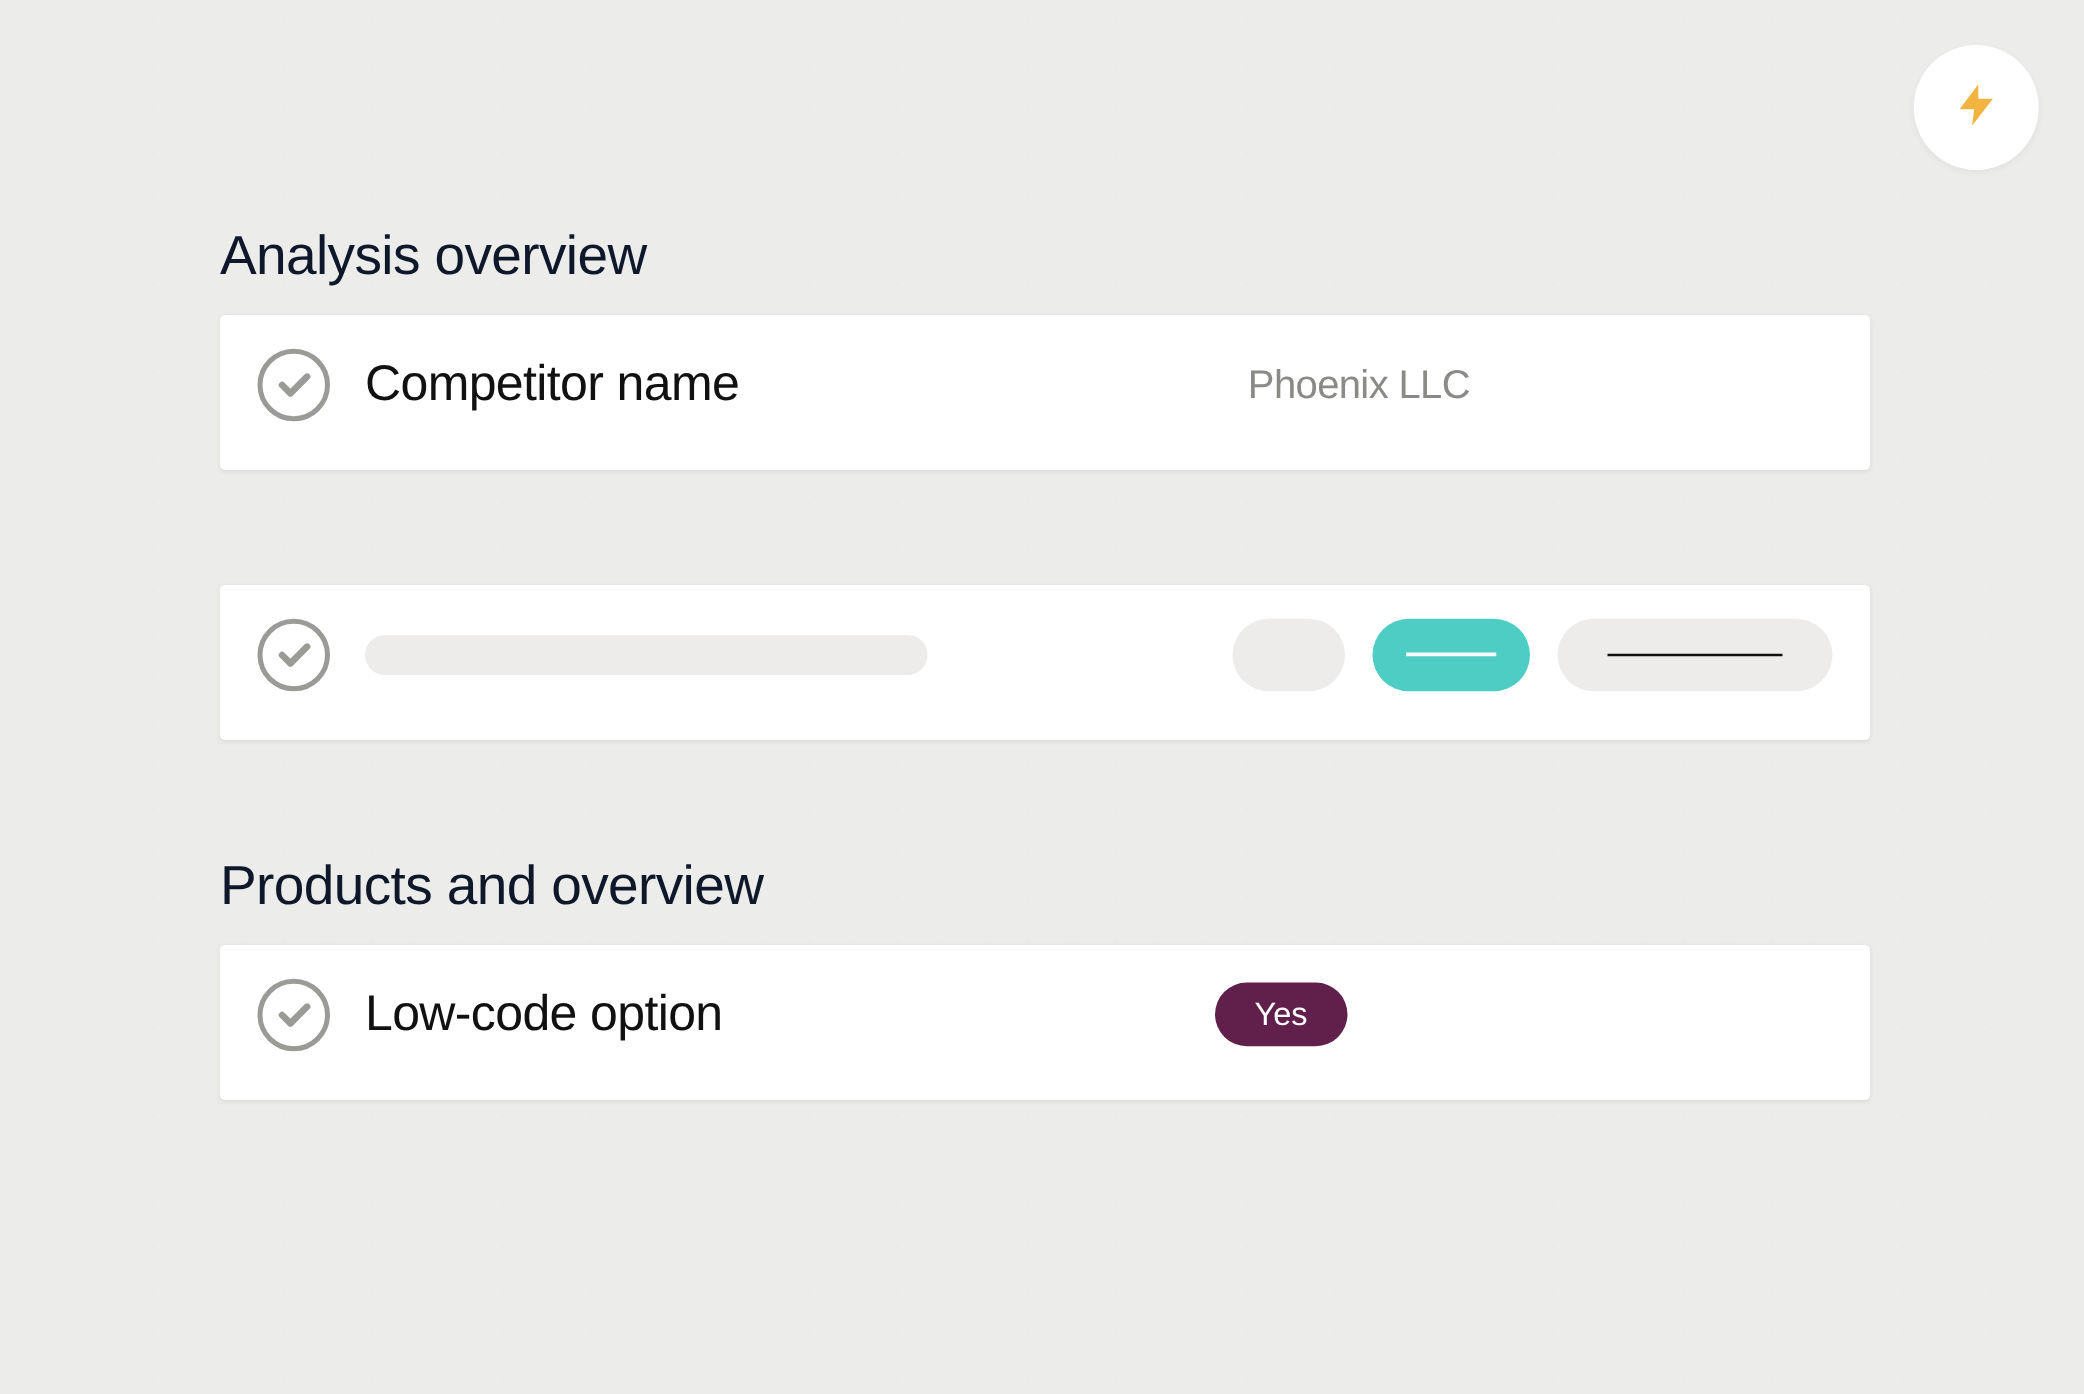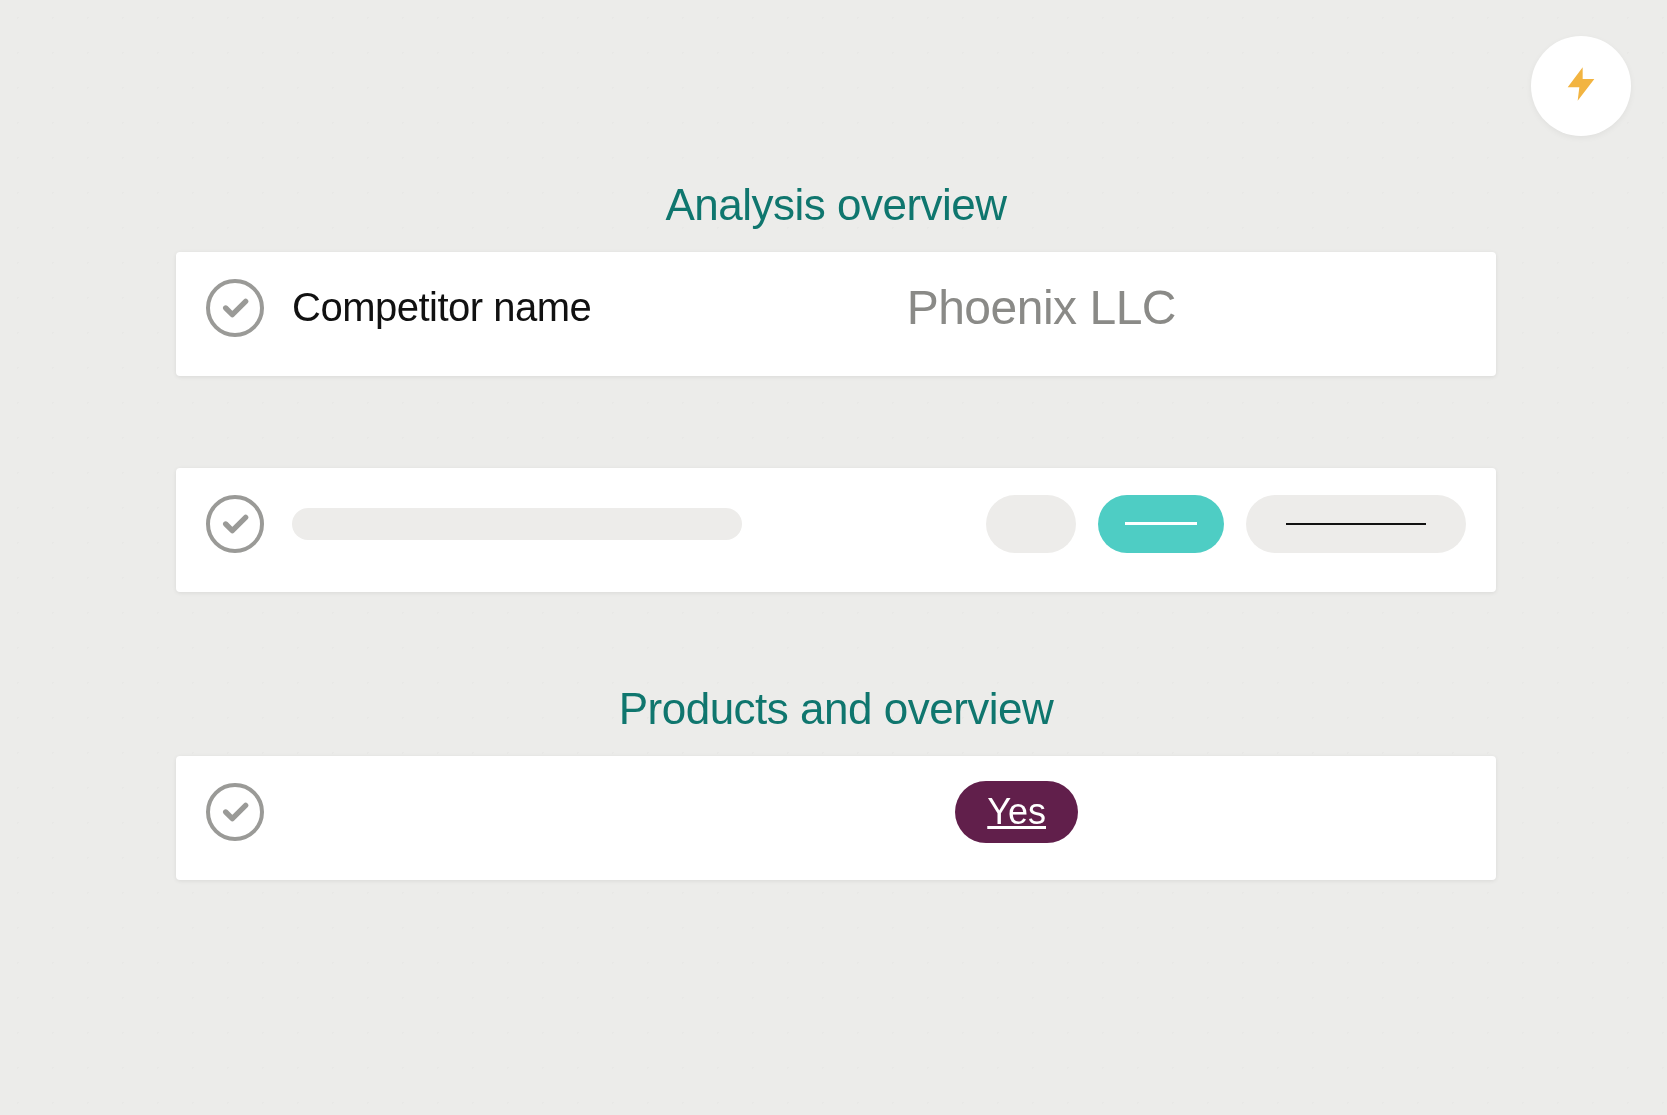--- a/index.html
+++ b/index.html
@@ -54,24 +54,23 @@
       width: 1320px;
     }
 
     .section {
       margin-bottom: 92px;
     }
 
     .section-heading {
       font-size: 44px;
       font-weight: 500;
-      color: #0f766e;
+      color: #0f172a;
       letter-spacing: -0.5px;
       margin-bottom: 22px;
-      text-align: center;
     }
 
     .card {
       background: #ffffff;
       border-radius: 4px;
       box-shadow: 0 1px 4px rgba(0,0,0,0.08);
       display: flex;
       align-items: center;
       min-height: 124px;
       padding: 0 30px 13px 30px;
@@ -101,21 +100,21 @@
 
     .field-label {
       font-size: 40px;
       font-weight: 400;
       color: #111111;
       letter-spacing: -0.5px;
       flex: 0 0 auto;
     }
 
     .field-value {
-      font-size: 48px;
+      font-size: 32px;
       font-weight: 400;
       color: #8a8a87;
       letter-spacing: -0.5px;
       margin-left: auto;
       margin-right: 290px;
     }
 
     .placeholder-wrap {
       display: flex;
       align-items: center;
@@ -168,27 +167,26 @@
 
     .pill.outlined .pill-line {
       width: 140px;
       height: 2px;
       background: #111111;
     }
 
     .badge {
       background: #611f4b;
       color: #ffffff;
-      font-size: 36px;
+      font-size: 26px;
       font-weight: 500;
       padding: 10px 32px;
       border-radius: 999px;
       margin-left: auto;
       margin-right: 388px;
-      text-decoration: underline;
     }
   </style>
 </head>
 <body>
 
 <div class="lightning-button">
   <span>
     <svg viewBox="0 0 24 24">
       <path d="M13 2 L4 14 L11 14 L10 22 L20 9 L13 9 Z" fill="#f2b441"></path>
     </svg>
@@ -232,17 +230,18 @@
   </div>
 
   <div class="section">
     <h2 class="section-heading">Products and overview</h2>
     <div class="card">
       <span class="check-circle">
         <svg viewBox="0 0 24 24">
             <polyline points="5 12 10 17 20 7"></polyline>
           </svg>
       </span>
+      <span class="field-label">Low-code option</span>
       <span class="badge">Yes</span>
     </div>
   </div>
 
 </div>
 
 </body></html>

